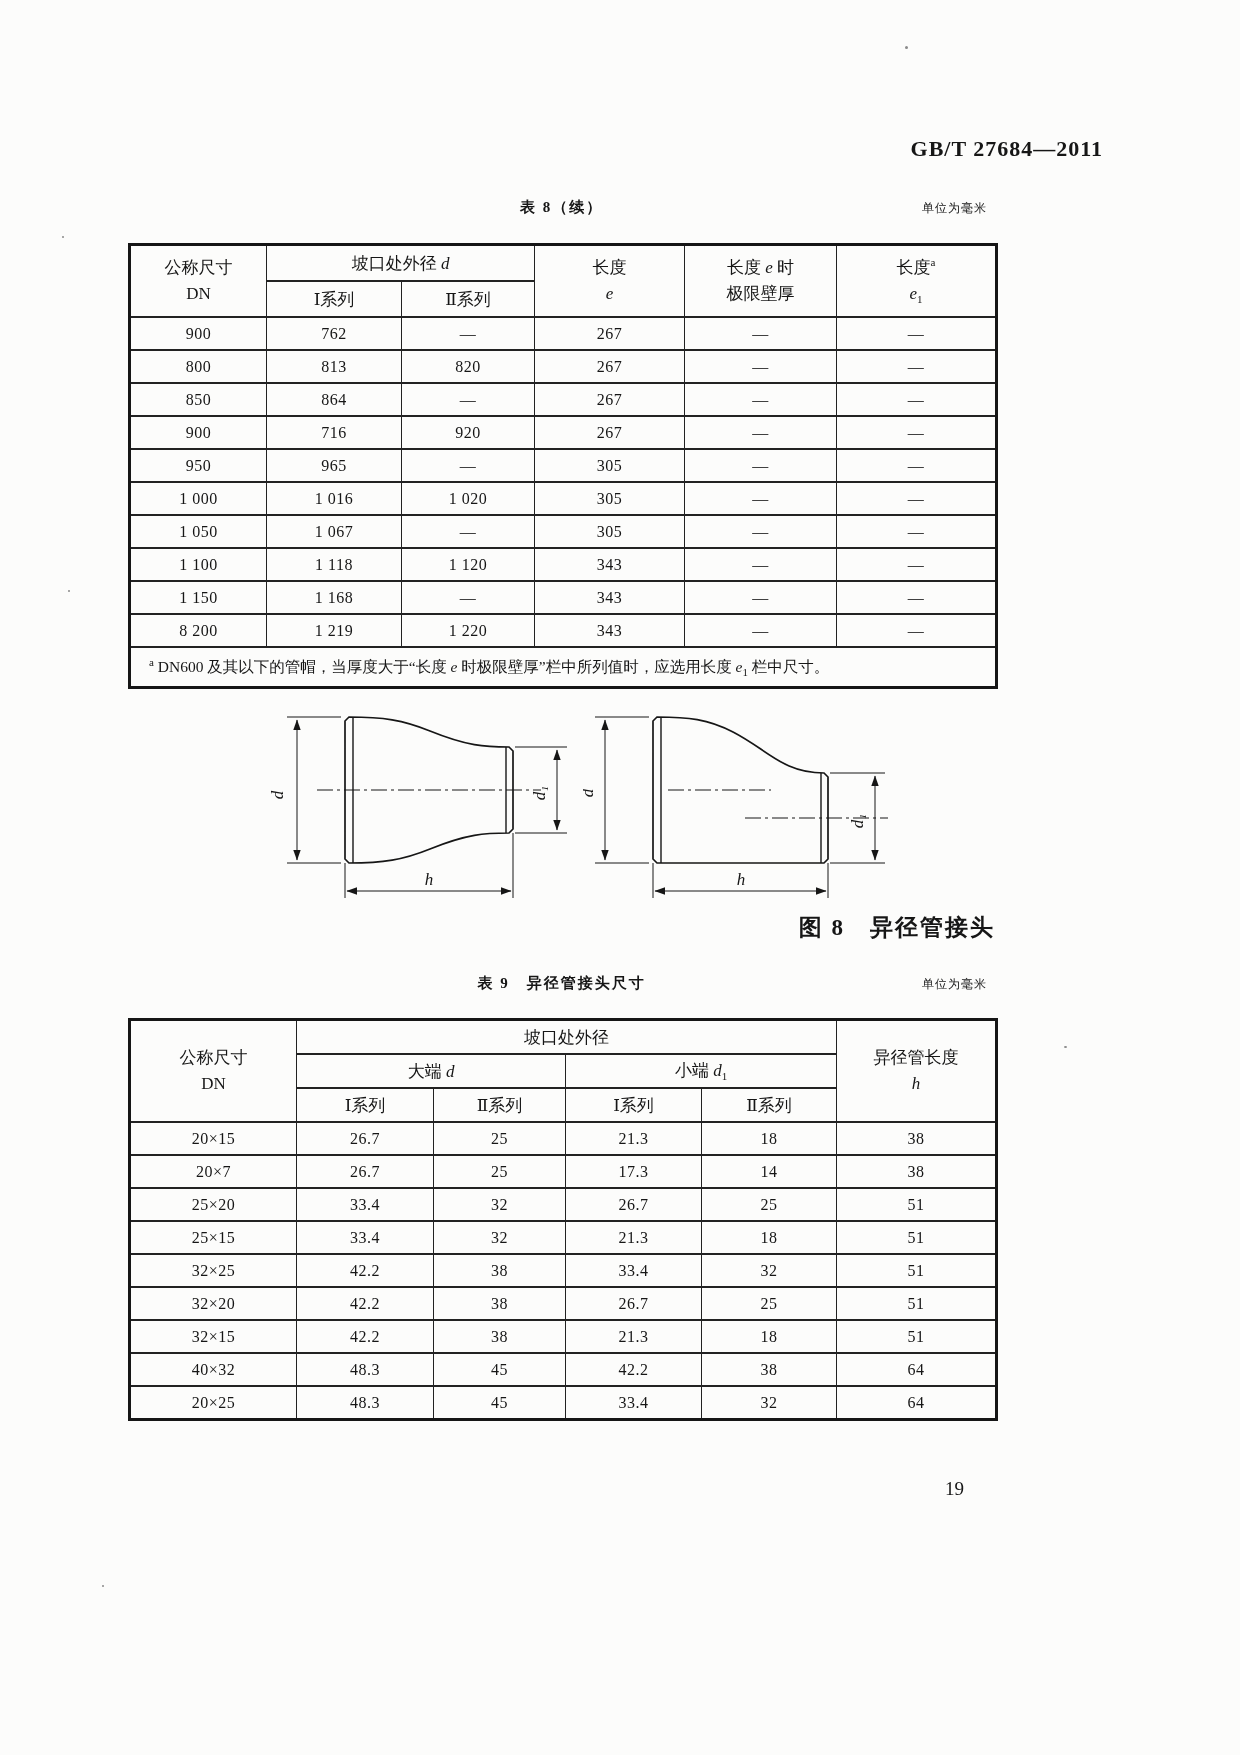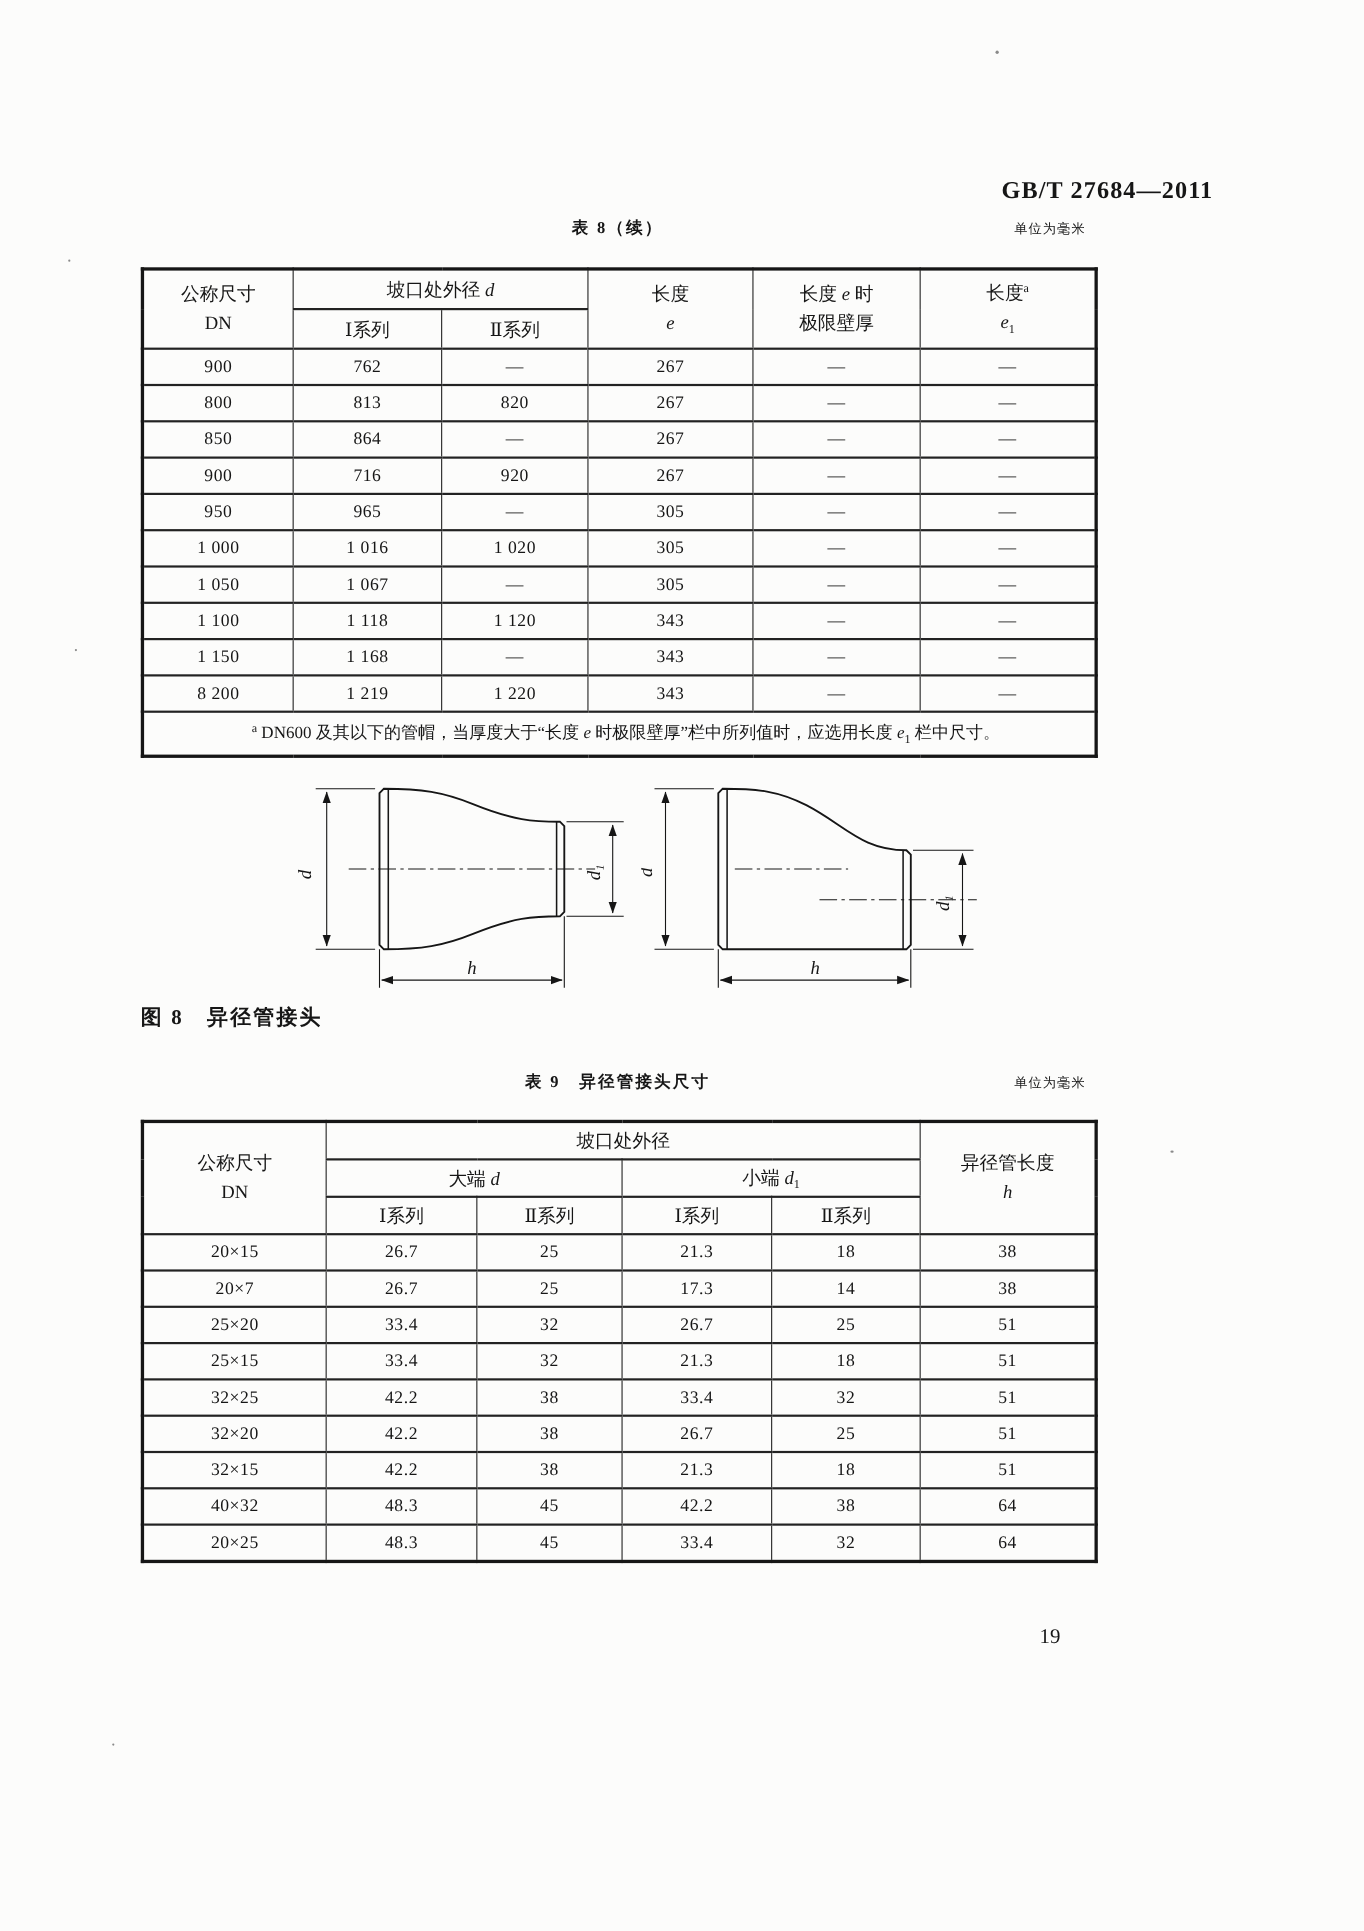--- a/index.html
+++ b/index.html
@@ -5,21 +5,21 @@
   html,body{margin:0;padding:0;}
   body{
     width:1240px;height:1755px;position:relative;
     background:#fcfcfb;color:#161616;
     font-family:"Liberation Serif","DejaVu Serif",serif;
     -webkit-font-smoothing:antialiased;
   }
   .content{position:absolute;left:128px;top:0;width:867px;}
   .doc-number{
     position:absolute;top:136px;right:137px;
-    font-weight:bold;font-size:22px;letter-spacing:1px;margin-top:24px;
+    font-weight:bold;font-size:22px;letter-spacing:1px;
   }
   .caption-row{position:absolute;width:867px;height:26px;}
   .caption-row .ttl{
     position:absolute;left:0;right:0;text-align:center;
     font-weight:bold;font-size:15px;letter-spacing:2px;
   }
   .caption-row .unit{
     position:absolute;right:8px;top:2px;font-size:12px;letter-spacing:1px;
   }
   table{border-collapse:collapse;table-layout:fixed;background:transparent;}
@@ -34,29 +34,29 @@
   td{font-size:16px;height:31px;letter-spacing:0.5px;}
   th div{line-height:1.55;}
   sup{font-size:11px;vertical-align:super;}
   sub{font-size:11px;vertical-align:sub;}
   i{font-family:"Liberation Serif","DejaVu Serif",serif;font-style:italic;}
   #t8{position:absolute;top:243px;left:0;width:867px;}
   #t8 th{height:34px;}
   #t9{position:absolute;top:1018px;left:0;width:867px;}
   #t9 th{height:32px;}
   td.footnote{
-    text-align:center;font-size:15.5px;height:38px;padding:0 6px 0 18px;letter-spacing:0;
+    text-align:left;font-size:15.5px;height:38px;padding:0 6px 0 18px;letter-spacing:0;
   }
   .figure-area{position:absolute;top:705px;left:0;width:867px;height:205px;}
   .fig-svg{position:absolute;top:0;}
   #fig-concentric{left:117px;}
   #fig-eccentric{left:455px;}
   .fig-caption{
-    position:absolute;top:912px;left:0;width:867px;text-align:left;
-    font-weight:bold;font-size:19px;letter-spacing:2px;
+    position:absolute;top:912px;left:0;width:867px;text-align:right;
+    font-weight:bold;font-size:23px;letter-spacing:2px;
   }
   .t8-caption{top:198px;}
   .t9-caption{top:974px;}
   .page-number{position:absolute;top:1478px;right:280px;font-size:19px;}
   svg text{font-family:"Liberation Serif","DejaVu Serif",serif;font-style:italic;font-size:17px;fill:#161616;}
   .speck{position:absolute;background:#8a8a8a;border-radius:50%;}
 </style>
 </head>
 <body>
 

